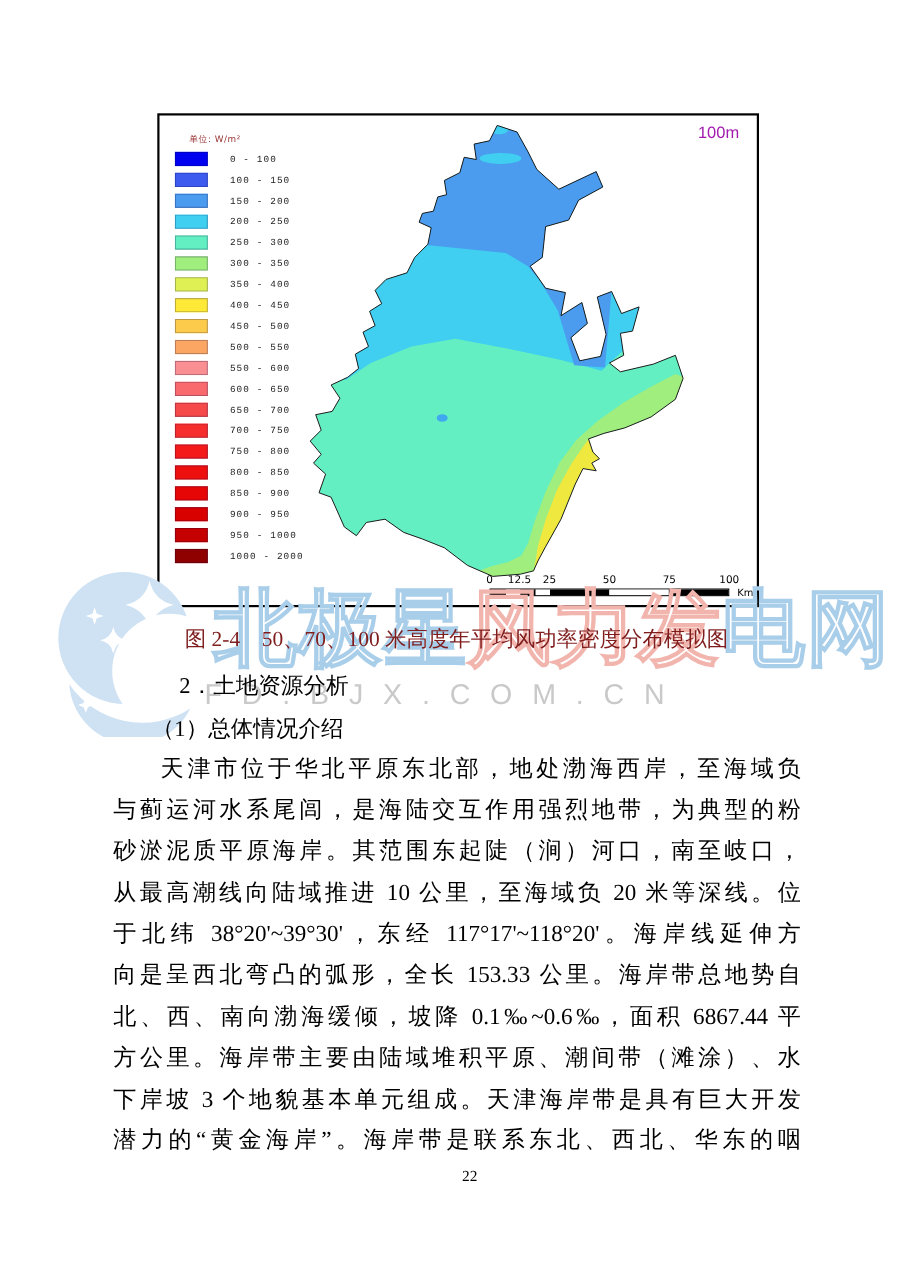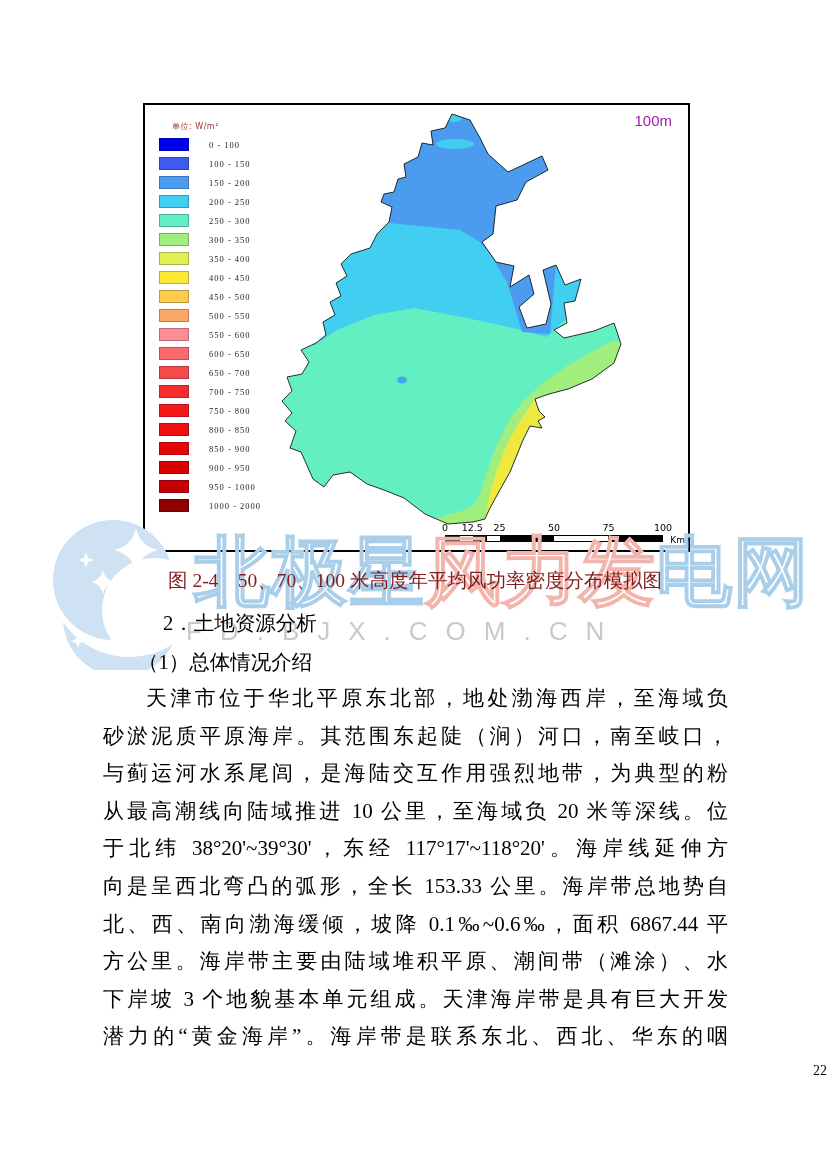--- a/index.html
+++ b/index.html
@@ -9,39 +9,39 @@
   .figure-frame{position:absolute;left:143px;top:103px;width:547px;height:449px;
                 border:2px solid #000;box-sizing:border-box;background:#fff;z-index:1;}
   .map-svg{position:absolute;left:0;top:0;}
   .elev-label{position:absolute;top:7px;right:16px;font-family:"Liberation Sans",sans-serif;
               font-size:15px;color:#a21caf;z-index:2;}
   .legend{position:absolute;left:14px;top:16px;z-index:2;}
   .legend-title{font-family:"DejaVu Sans",sans-serif;font-size:8px;color:#993333;
                 margin:0 0 3px 13px;letter-spacing:0.5px;}
   .legend-row{display:flex;align-items:center;height:19px;}
   .legend-swatch{width:30px;height:13px;margin-right:8px;box-shadow:inset 0 0 0 1px rgba(0,0,60,.25);}
-  .legend-label{font-family:Liberation Serif, serif;font-size:8.5px;color:#222;letter-spacing:1px;white-space:pre;padding-left:12px;}
+  .legend-label{font-family:Liberation Mono, monospace;font-size:8.5px;color:#222;letter-spacing:1px;white-space:pre;padding-left:12px;}
   .scalebar{position:absolute;left:300px;top:417px;width:218px;z-index:2;
             font-family:"DejaVu Sans",sans-serif;}
   .scalebar-ticks{position:relative;height:13px;font-size:9.5px;color:#000;}
   .scalebar-ticks span{position:absolute;transform:translateX(-50%);white-space:nowrap;}
   .scalebar-bar{position:relative;height:7px;border:1px solid #000;box-sizing:border-box;
                 display:flex;background:#fff;}
   .scalebar-bar div{height:100%;}
   .scalebar-unit{position:absolute;right:-22px;top:13px;font-size:9px;color:#000;}
   
   .caption{position:absolute;left:103px;top:567px;width:624px;text-align:center;
            font-size:19.5px;color:#7f1d1d;z-index:3;}
   .heading{position:absolute;left:163px;top:609px;font-size:20.5px;color:#000;z-index:3;}
   .subheading{position:absolute;left:138px;top:648px;font-size:20.5px;color:#000;z-index:3;}
   .body-text{position:absolute;left:103px;top:680px;width:625px;z-index:3;}
   .body-line{height:37.6px;line-height:37.6px;font-size:21px;color:#000;
              text-align:justify;text-align-last:justify;white-space:nowrap;}
   .body-line.first{text-indent:43px;}
-  .page-number{position:absolute;left:0;right:0;top:1063px;text-align:right;
+  .page-number{position:absolute;left:0;right:0;top:1063px;text-align:center;
                font-size:14px;color:#000;z-index:3;padding-left:27px;}
   
   .watermark{position:absolute;left:0;top:0;width:827px;height:873px;z-index:2;pointer-events:none;}
   .wm-logo{position:absolute;left:48px;top:512px;}
   .wm-brand{position:absolute;left:194px;top:534px;font-family:"Liberation Sans",sans-serif;
             font-size:76px;font-weight:bold;line-height:1;letter-spacing:1px;white-space:nowrap;}
   .wm-brand span{color:transparent;}
   .wm-url{position:absolute;left:186px;top:616px;font-family:"Liberation Sans",sans-serif;
           font-size:26px;letter-spacing:18px;white-space:nowrap;}
 </style>
@@ -216,22 +216,22 @@
   </div>
 
   <div class="caption">图 2-4　50、70、100 米高度年平均风功率密度分布模拟图</div>
 
   <div class="heading">2．土地资源分析</div>
 
   <div class="subheading">（1）总体情况介绍</div>
 
   <div class="body-text" id="body-text">
       <div class="body-line first">天津市位于华北平原东北部，地处渤海西岸，至海域负</div>
+      <div class="body-line">与蓟运河水系尾闾，是海陆交互作用强烈地带，为典型的粉</div>
       <div class="body-line">砂淤泥质平原海岸。其范围东起陡（涧）河口，南至岐口，</div>
-      <div class="body-line">与蓟运河水系尾闾，是海陆交互作用强烈地带，为典型的粉</div>
       <div class="body-line">从最高潮线向陆域推进 10 公里，至海域负 20 米等深线。位</div>
       <div class="body-line">于北纬 38°20'~39°30'，东经 117°17'~118°20'。海岸线延伸方</div>
       <div class="body-line">向是呈西北弯凸的弧形，全长 153.33 公里。海岸带总地势自</div>
       <div class="body-line">北、西、南向渤海缓倾，坡降 0.1‰~0.6‰，面积 6867.44 平</div>
       <div class="body-line">方公里。海岸带主要由陆域堆积平原、潮间带（滩涂）、水</div>
       <div class="body-line">下岸坡 3 个地貌基本单元组成。天津海岸带是具有巨大开发</div>
       <div class="body-line">潜力的“黄金海岸”。海岸带是联系东北、西北、华东的咽</div>
     </div>
 
   <div class="page-number">22</div>

